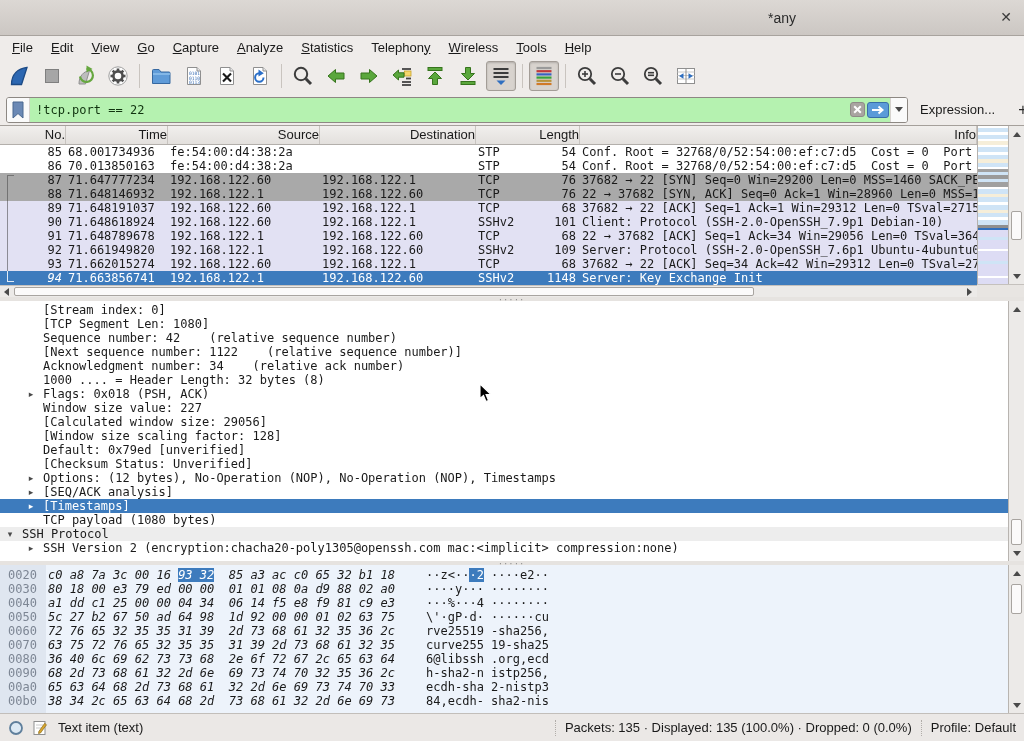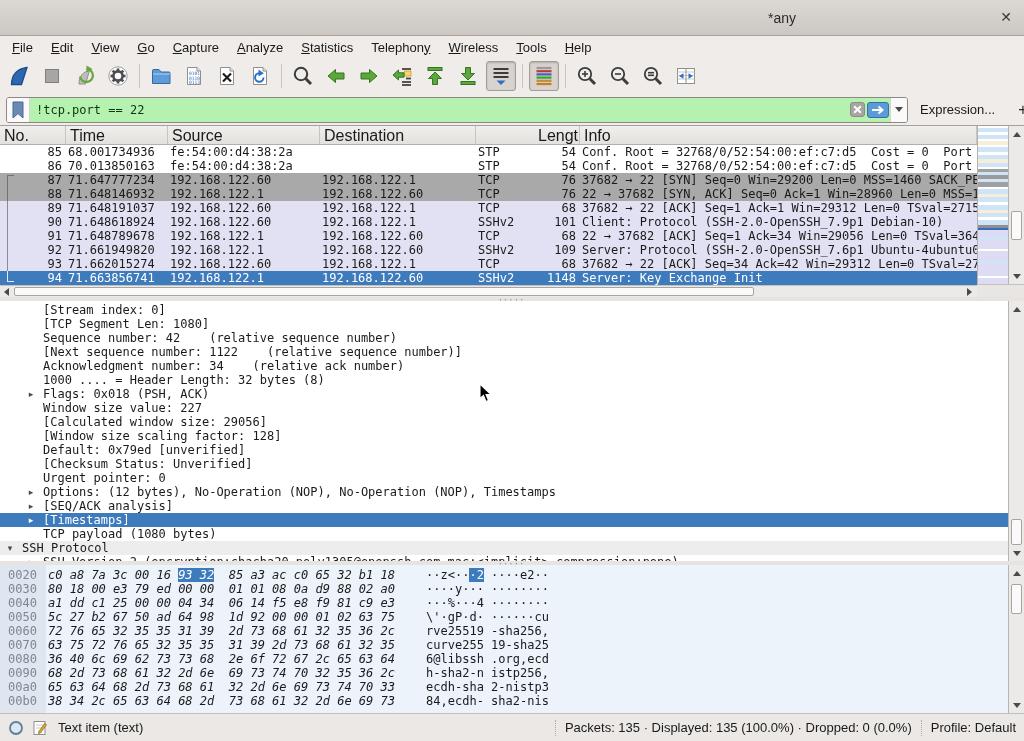--- a/index.html
+++ b/index.html
@@ -35,22 +35,22 @@
   .fbtn{display:flex;align-items:center;justify-content:center;background:#b5f2b0;padding:0 1px;}
   .fcaret{width:16px;background:#fafafa;display:flex;align-items:center;justify-content:center;border-left:1px solid #d6d2ce;}
   .tri-dn{width:0;height:0;border-left:4px solid transparent;border-right:4px solid transparent;border-top:5px solid #4a4a4a;}
   .fexpr{margin-left:12px;color:#1a1a1a;}
   .fsep{width:1px;height:20px;background:#c9c4bf;margin:0 9px;}
   .fadd{font-size:16px;padding:0 5px;color:#2a2a2a;}
   
   .plist{position:absolute;left:0;top:126px;width:1024px;height:171px;background:#fff;}
   .plheader{position:absolute;top:0;left:0;height:19px;width:977px;display:flex;
     background:linear-gradient(#f1efed,#e3e0dd);border-bottom:1px solid #b3afab;box-sizing:border-box;}
-  .hcell{border-right:1px solid #c8c4c0;box-sizing:border-box;padding:1px 0 0 4px;font-size:16px;
-    overflow:hidden;white-space:nowrap;flex:0 0 auto;}
+  .hcell{border-right:1px solid #c8c4c0;box-sizing:border-box;padding:1px 0 0 4px;font-size:13px;
+    overflow:hidden;white-space:nowrap;flex:0 0 auto;text-align:right;}
   .plrows{position:absolute;top:19px;left:0;width:977px;height:140px;overflow:hidden;
     font-family:"DejaVu Sans Mono",monospace;font-size:12px;}
   .plrow{height:14px;display:flex;position:relative;line-height:14px;}
   .pcell{overflow:hidden;box-sizing:border-box;padding-left:2px;white-space:pre;flex:0 0 auto;}
   .pcell.r{text-align:right;padding-right:4px;padding-left:0;}
   .plrow.stp{background:#ffffff;}
   .plrow.syn{background:#a9a9a9;}
   .plrow.ssh{background:#e2e1f3;}
   .plrow.selected{background:#3d7bbd;color:#fff;}
   .br{position:absolute;left:7px;top:0;bottom:0;width:6px;border-left:1px solid rgba(70,70,70,.55);}
@@ -435,21 +435,21 @@
           <span class="pcell r" style="width: 66px;">93</span>
           <span class="pcell" style="width: 102px;">71.662015274</span>
           <span class="pcell" style="width: 152px;">192.168.122.60</span>
           <span class="pcell" style="width: 156px;">192.168.122.1</span>
           <span class="pcell" style="width: 58px;">TCP</span>
           <span class="pcell r" style="width: 46px;">68</span>
           <span class="pcell" style="width: 397px;">37682 → 22 [ACK] Seq=34 Ack=42 Win=29312 Len=0 TSval=2715</span>
           <span class="br mid"></span>
         </div>
         <div class="plrow selected">
-          <span class="pcell r" style="width: 66px;">94</span>
+          <span class="pcell r" style="width: 66px; font-style: italic;">94</span>
           <span class="pcell" style="width: 102px;">71.663856741</span>
           <span class="pcell" style="width: 152px;">192.168.122.1</span>
           <span class="pcell" style="width: 156px;">192.168.122.60</span>
           <span class="pcell" style="width: 58px;">SSHv2</span>
           <span class="pcell r" style="width: 46px;">1148</span>
           <span class="pcell" style="width: 397px;">Server: Key Exchange Init</span>
           <span class="br end"></span>
         </div>
       </div>
     <div class="plhscroll">
@@ -562,24 +562,20 @@
         </div>
         <div class="drow ind1">
           <span class="exp"></span>
           <span class="dtext">Default: 0x79ed [unverified]</span>
         </div>
         <div class="drow ind1">
           <span class="exp"></span>
           <span class="dtext">[Checksum Status: Unverified]</span>
         </div>
         <div class="drow ind1">
-          <span class="exp"></span>
-          <span class="dtext">Urgent pointer: 0</span>
-        </div>
-        <div class="drow ind1">
           <span class="exp">▸</span>
           <span class="dtext">Options: (12 bytes), No-Operation (NOP), No-Operation (NOP), Timestamps</span>
         </div>
         <div class="drow ind1">
           <span class="exp">▸</span>
           <span class="dtext">[SEQ/ACK analysis]</span>
         </div>
         <div class="drow ind1 sel">
           <span class="exp">▸</span>
           <span class="dtext">[Timestamps]</span>

